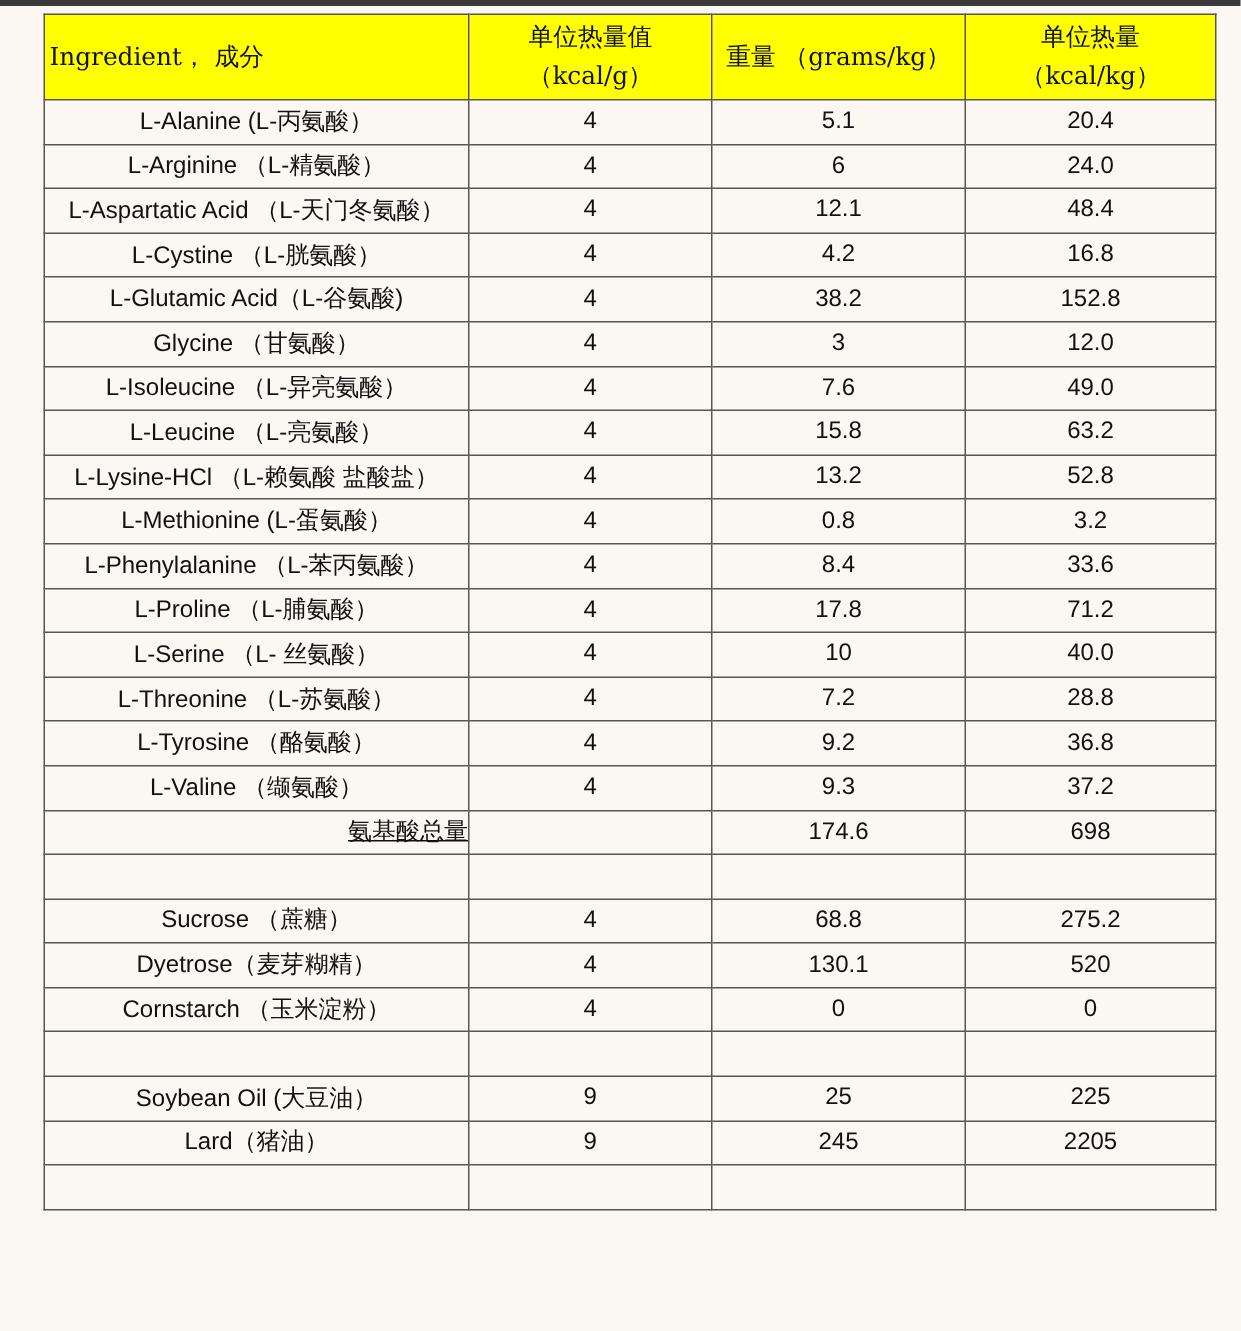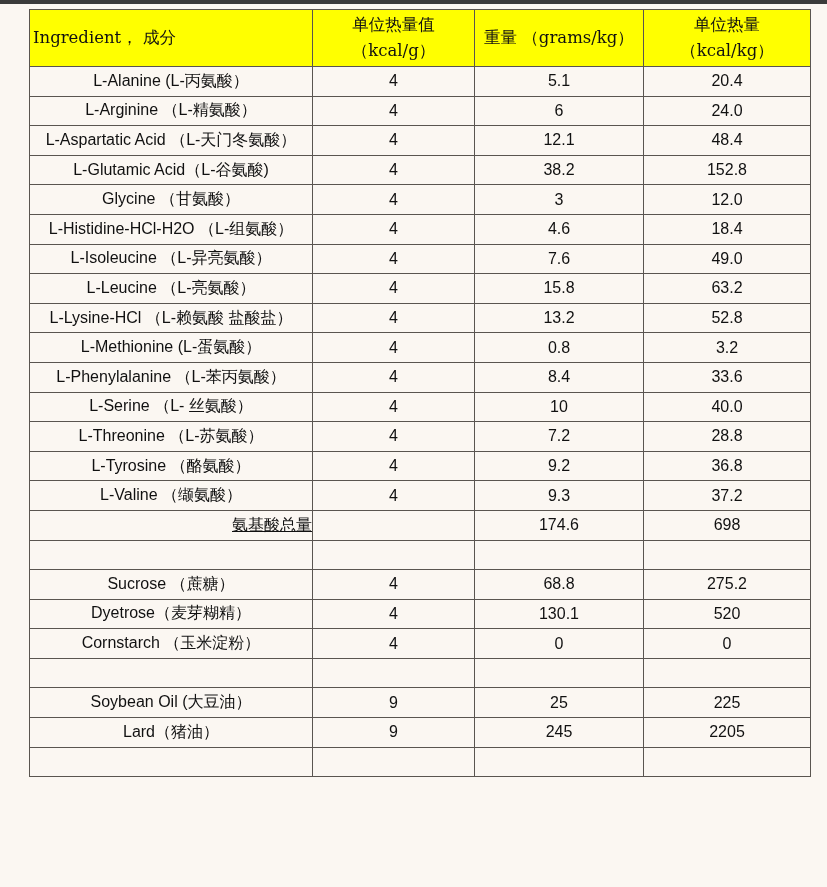--- a/index.html
+++ b/index.html
@@ -83,38 +83,38 @@
         <td class="num">6</td>
         <td class="num">24.0</td>
       </tr>
     <tr>
         <td class="name">L-Aspartatic Acid （L-天门冬氨酸）</td>
         <td class="num">4</td>
         <td class="num">12.1</td>
         <td class="num">48.4</td>
       </tr>
     <tr>
+        <td class="name">L-Cystine （L-胱氨酸）</td>
+        <td class="num">4</td>
+        <td class="num">4.2</td>
+        <td class="num">16.8</td>
+      </tr>
+    <tr>
         <td class="name">L-Glutamic Acid（L-谷氨酸)</td>
         <td class="num">4</td>
         <td class="num">38.2</td>
         <td class="num">152.8</td>
       </tr>
     <tr>
         <td class="name">Glycine （甘氨酸）</td>
         <td class="num">4</td>
         <td class="num">3</td>
         <td class="num">12.0</td>
       </tr>
     <tr>
-        <td class="name">L-Histidine-HCl-H2O （L-组氨酸）</td>
-        <td class="num">4</td>
-        <td class="num">4.6</td>
-        <td class="num">18.4</td>
-      </tr>
-    <tr>
         <td class="name">L-Isoleucine （L-异亮氨酸）</td>
         <td class="num">4</td>
         <td class="num">7.6</td>
         <td class="num">49.0</td>
       </tr>
     <tr>
         <td class="name">L-Leucine （L-亮氨酸）</td>
         <td class="num">4</td>
         <td class="num">15.8</td>
         <td class="num">63.2</td>
@@ -129,20 +129,26 @@
         <td class="name">L-Methionine (L-蛋氨酸）</td>
         <td class="num">4</td>
         <td class="num">0.8</td>
         <td class="num">3.2</td>
       </tr>
     <tr>
         <td class="name">L-Phenylalanine （L-苯丙氨酸）</td>
         <td class="num">4</td>
         <td class="num">8.4</td>
         <td class="num">33.6</td>
+      </tr>
+    <tr>
+        <td class="name">L-Proline （L-脯氨酸）</td>
+        <td class="num">4</td>
+        <td class="num">17.8</td>
+        <td class="num">71.2</td>
       </tr>
     <tr>
         <td class="name">L-Serine （L- 丝氨酸）</td>
         <td class="num">4</td>
         <td class="num">10</td>
         <td class="num">40.0</td>
       </tr>
     <tr>
         <td class="name">L-Threonine （L-苏氨酸）</td>
         <td class="num">4</td>

